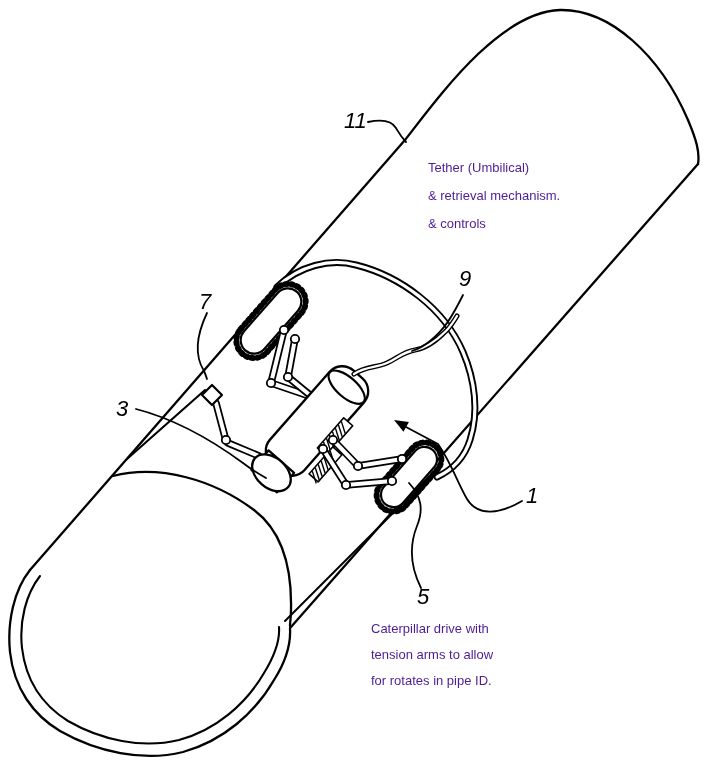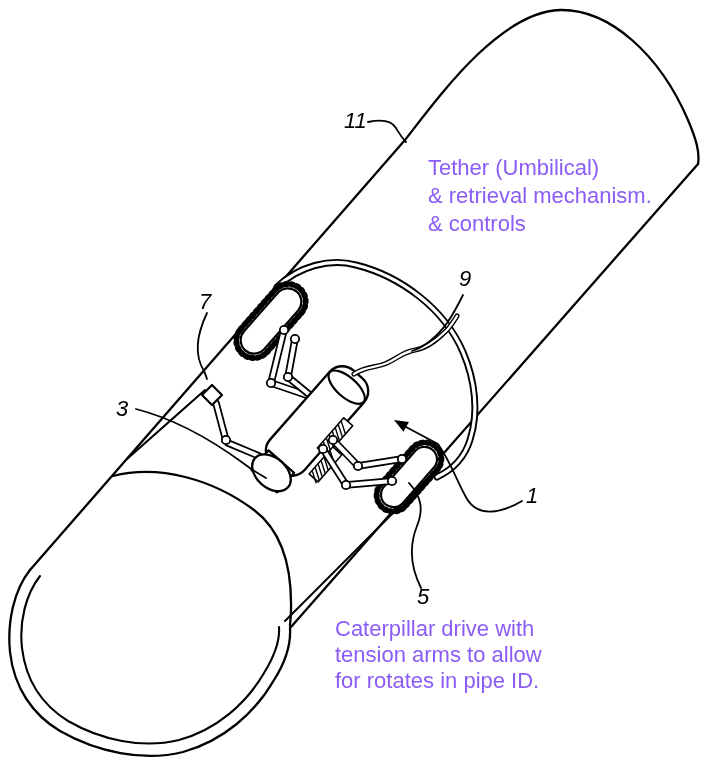--- a/index.html
+++ b/index.html
@@ -1,20 +1,20 @@
 <!DOCTYPE html>
 <html><head>
 <meta charset="utf-8">
 <style>
   html,body{margin:0;padding:0;background:#ffffff;}
   #stage{position:relative;width:709px;height:768px;background:#ffffff;overflow:hidden;
          font-family:"Liberation Sans",sans-serif;color:#000;}
   #stage svg{position:absolute;left:0;top:0;}
-  .anno{position:absolute;font-size:22px;line-height:28px;color:#8b5cf6;white-space:nowrap;}
-  .anno.tight{line-height:26px;}
+  .anno{position:absolute;font-size:13px;line-height:28px;color:#4c1d95;white-space:nowrap;}
+  .anno.tight{line-height:26px;margin-left:36px;}
   .refnum{position:absolute;font-size:22px;font-style:italic;color:#000;white-space:nowrap;}
 </style>
 </head>
 <body>
 
 <div id="stage">
 
 <svg width="709" height="768" viewBox="0 0 709 768">
   <g fill="none" stroke="#000" stroke-width="2.3" stroke-linecap="round" stroke-linejoin="round">
 

